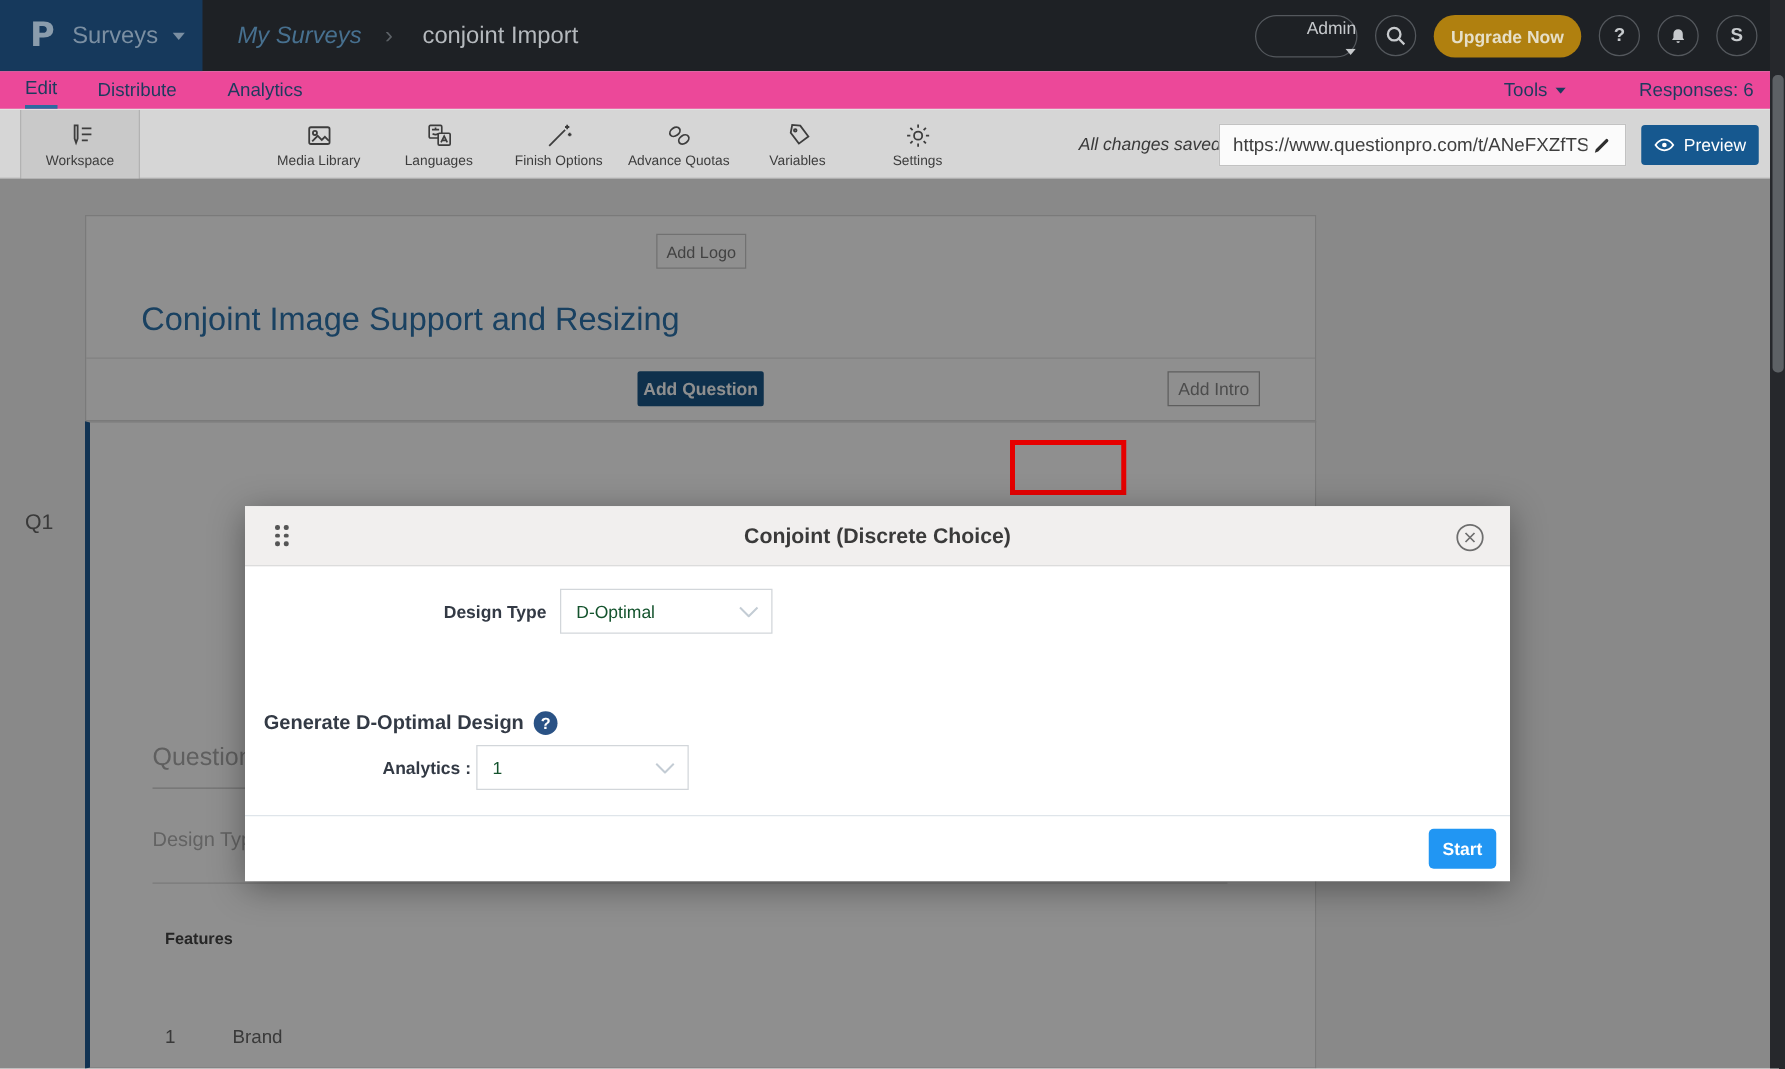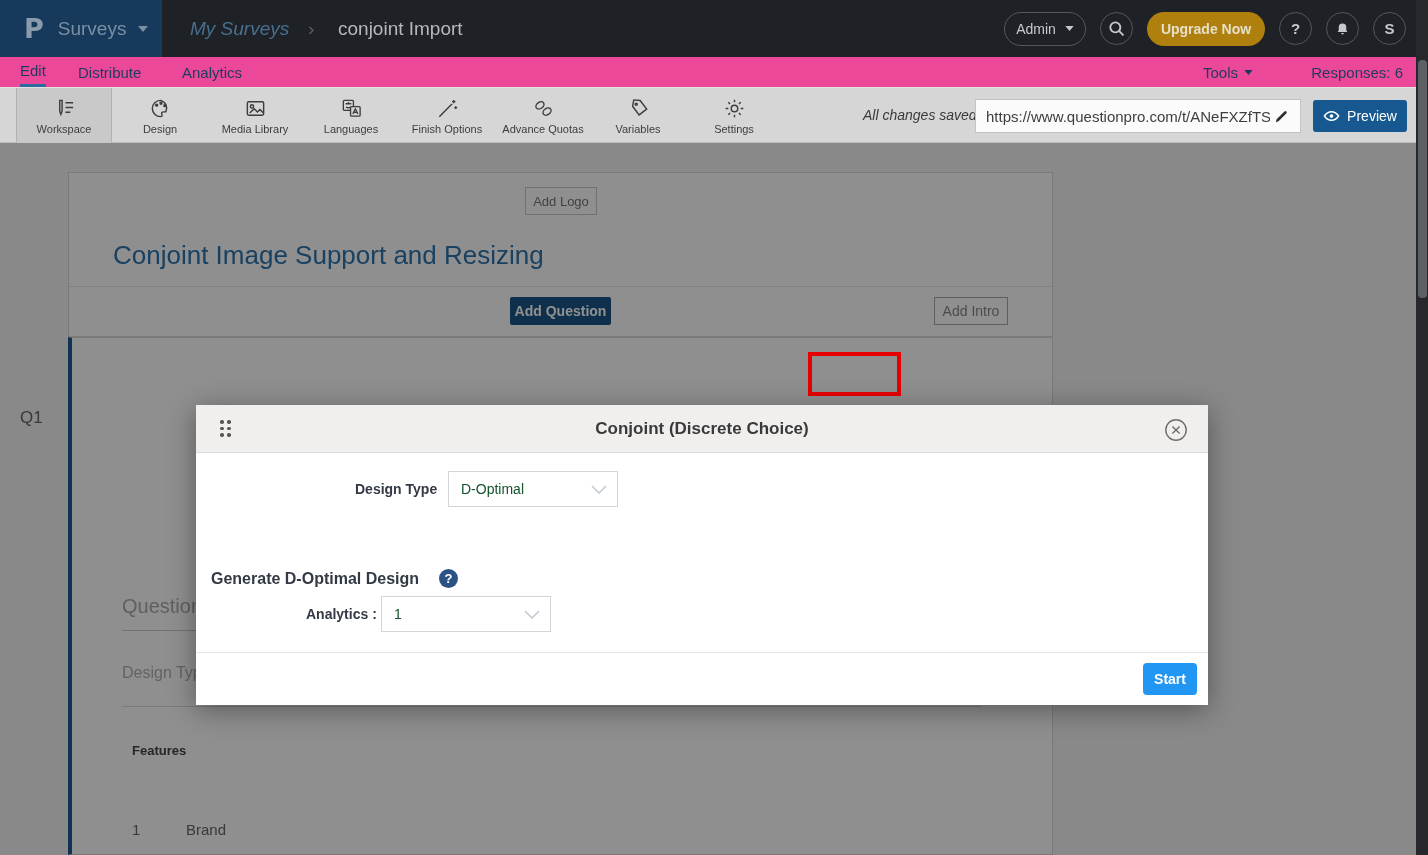--- a/index.html
+++ b/index.html
@@ -11,21 +11,21 @@
   .navbar { position:absolute; left:0; top:0; width:1428px; height:57px; background:#1e2125; z-index:6; }
   .brand-box { position:absolute; left:0; top:0; width:162px; height:57px; background:#16395c; display:flex; align-items:center; cursor:pointer; }
   .brand-p { margin-left:24px; font-size:27px; font-weight:bold; color:#8a9cac; font-family:"DejaVu Sans", sans-serif; }
   .brand-label { margin-left:14px; font-size:19px; color:#7b8fa2; }
   .brand-caret { margin-left:12px; color:#7b8fa2; display:flex; }
   .crumb { position:absolute; top:0; height:57px; display:flex; align-items:center; font-size:19px; }
   .crumb-parent { left:190px; color:#47708f; cursor:pointer;font-style:italic; }
   .crumb-sep { left:308px; color:#5c6166; }
   .crumb-current { left:338px; color:#b5b9bd; }
   .nav-right { position:absolute; right:22px; top:0; height:57px; display:flex; align-items:center; gap:14px; }
-  .pill { height:34px; border:1px solid #54585d; border-radius:17px; color:#c7cacd; display:flex; align-items:center; justify-content:center; cursor:pointer; }
+  .pill { height:34px; border:1px solid #54585d; border-radius:17px; color:#c7cacd; display:flex; align-items:flex-end; justify-content:center; cursor:pointer;flex-direction:column; }
   .admin-pill { width:82px; gap:9px; font-size:14px; }
   .circle-btn { width:33px; height:33px; border:1px solid #54585d; border-radius:50%; color:#c7cacd; display:flex; align-items:center; justify-content:center; cursor:pointer; font-size:15px; font-weight:bold; }
   .upgrade-btn { width:118px; height:34px; border-radius:17px; background:#b0800f; border:none; color:#e6dfc8; font-weight:bold; font-size:14px; display:flex; align-items:center; justify-content:center; cursor:pointer; }
 
   
   .menurow { position:absolute; left:0; top:57px; width:1416px; height:31px; background:#ec4899; border-bottom:1px solid #e2e2e2; z-index:6;padding-left:48px; }
   .tab { position:absolute; top:0; height:30px; display:flex; align-items:center; font-size:15px; color:#1d3b5e; cursor:pointer; }
   .tab.active { border-bottom:3px solid #2c6aa0; }
   .tools { position:absolute; right:163px; top:0; height:30px; display:flex; align-items:center; gap:6px; font-size:15px; color:#1d3b5e; cursor:pointer; }
   .responses { position:absolute; right:13px; top:0; height:30px; display:flex; align-items:center; font-size:15px; color:#1d3b5e; }
@@ -74,21 +74,21 @@
   
   .modal { position:absolute; left:196px; top:405px; width:1012px; height:300px; background:#ffffff; box-shadow:0 5px 26px rgba(0,0,0,0.38); z-index:20; }
   .modal-header { position:absolute; left:0; top:0; width:100%; height:48px; background:#f1efee; border-bottom:1px solid #dcdcdc; }
   .modal-title { position:absolute; left:0; top:0; width:100%; height:48px; display:flex; align-items:center; justify-content:center; font-size:17px; font-weight:bold; color:#3a3a3a; }
   .drag-handle { position:absolute; left:24px; top:15px; display:grid; grid-template-columns:4px 4px; gap:3px; cursor:grab; }
   .drag-handle i { width:3.5px; height:3.5px; border-radius:50%; background:#555555; }
   .modal-close { position:absolute; right:20px; top:13px; color:#6e6e6e; cursor:pointer; display:flex; }
   .m-label { position:absolute; font-size:14px; font-weight:bold; color:#333a45; }
   .m-select { position:absolute; width:170px; height:36px; border:1px solid #d2d6da; background:#ffffff; display:flex; align-items:center; font-size:14px; color:#14532d; padding-left:12px; cursor:pointer; }
   .m-select .chev { position:absolute; right:10px; color:#c3ccd4; display:flex; }
-  .m-section { position:absolute; left:15px; top:164px; font-size:16px; font-weight:bold; color:#333a45; display:flex; align-items:center; gap:20px; }
+  .m-section { position:absolute; left:15px; top:164px; font-size:16px; font-weight:bold; color:#333a45; display:flex; align-items:center; gap:8px; }
   .help-circle { width:19px; height:19px; border-radius:50%; background:#2a5285; color:#ffffff; font-size:13px; font-weight:bold; display:flex; align-items:center; justify-content:center; cursor:pointer; }
   .modal-footer-line { position:absolute; left:0; top:247px; width:100%; border-top:1px solid #dfe5ea; }
   .start-btn { position:absolute; left:947px; top:258px; width:54px; height:32px; background:#2196f3; border:none; border-radius:4px; color:#ffffff; font-size:14px; cursor:pointer;font-weight:bold; }
 
   
   .scrollbar { position:absolute; right:0; top:0; width:12px; height:855px; background:#26282c; z-index:30; }
   .scroll-thumb { position:absolute; left:1.5px; top:60px; width:9px; height:238px; border-radius:4px; background:#5d6165; cursor:pointer; }
 </style>
 </head>
 <body>
@@ -153,29 +153,20 @@
   </div>
 
   <div class="toolbar">
     <div class="tool-item selected" style="left:16px;">
       <svg width="23" height="23" viewBox="0 0 24 24" fill="none" stroke-width="1.5">
           <path d="M7 3.5h2.5v11L8.2 18l-1.2-3.5z"></path>
           <path d="M13 6h8M13 11h8M13 16h5"></path>
         </svg>
       <span class="tool-label">Workspace</span>
     </div>
-    <div class="tool-item" style="left:112px;">
-      <svg width="23" height="23" viewBox="0 0 24 24" fill="none" stroke-width="1.5">
-          <path d="M12 3.5a8.5 8.5 0 100 17c1.7 0 2-1.1 1.4-2.2-.7-1.4.1-2.8 1.8-2.8h2.4a8.5 8.5 0 00-5.6-12z"></path>
-          <circle cx="8" cy="8.5" r="1" fill="currentColor"></circle>
-          <circle cx="12.5" cy="6.5" r="1" fill="currentColor"></circle>
-          <circle cx="16.5" cy="9" r="1" fill="currentColor"></circle>
-        </svg>
-      <span class="tool-label">Design</span>
-    </div>
     <div class="tool-item" style="left:207px;">
       <svg width="23" height="23" viewBox="0 0 24 24" fill="none" stroke-width="1.5">
           <rect x="3.5" y="5" width="17" height="14" rx="1.5"></rect>
           <circle cx="8.3" cy="9.8" r="1.7"></circle>
           <path d="M6 16.8l4.6-4.6 3.4 3.4 2.6-2.6 3.4 3.4"></path>
         </svg>
       <span class="tool-label">Media Library</span>
     </div>
     <div class="tool-item" style="left:303px;">
       <svg width="23" height="23" viewBox="0 0 24 24" fill="none" stroke-width="1.4">

